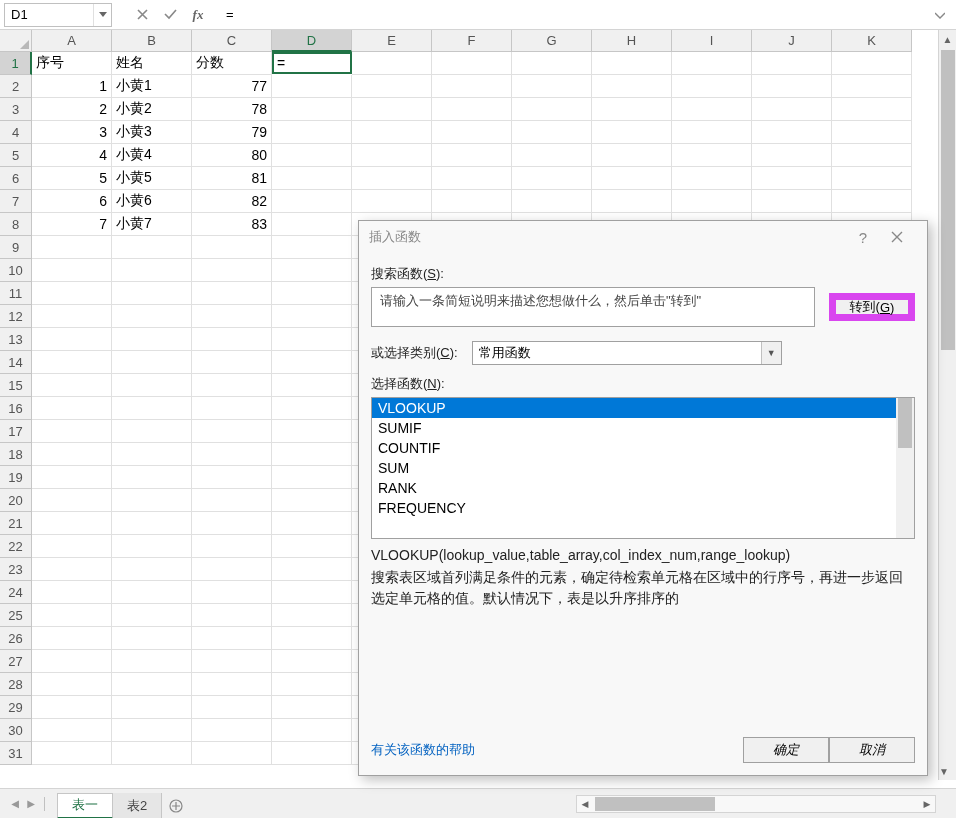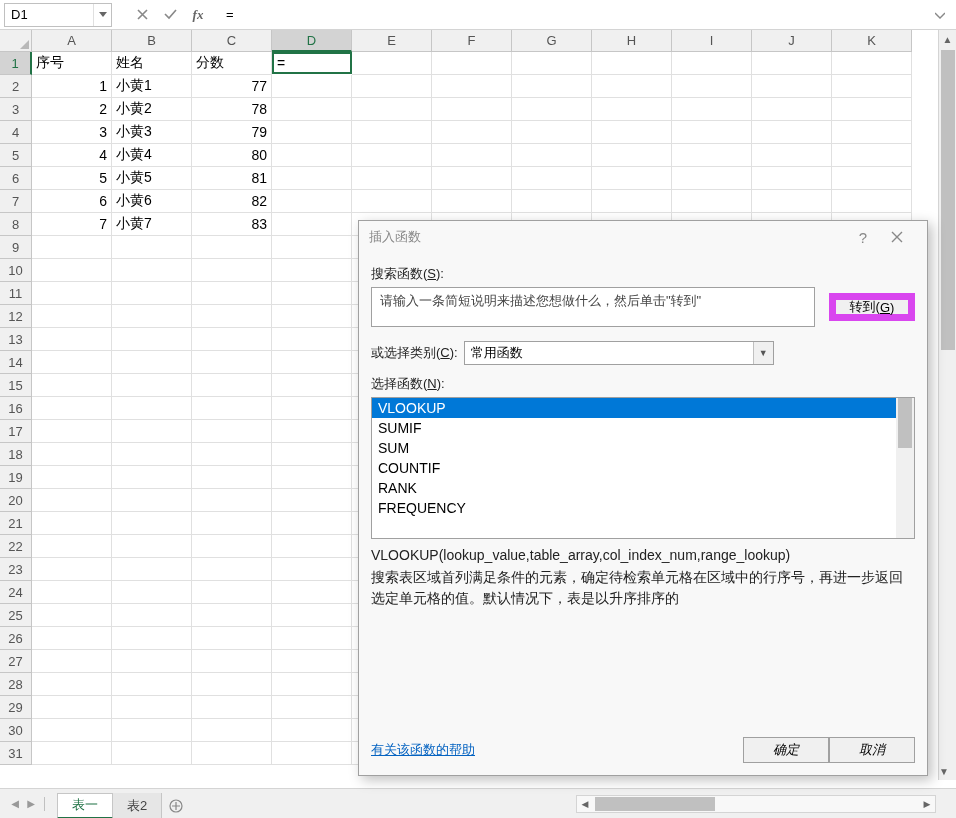--- a/index.html
+++ b/index.html
@@ -55,32 +55,32 @@
 .dlg-title { flex: 1; }
 .dlg-help { width: 28px; text-align: center; color: #888; font-size: 15px; }
 .dlg-close { width: 40px; text-align: center; color: #888; font-size: 15px; }
 .dlg-body { padding: 6px 12px; }
 .dlg-label { font-size: 13px; color: #222; margin: 6px 0 4px 0; }
 .dlg-label u { text-decoration: underline; }
 .search-row { display: flex; gap: 14px; align-items: center; }
 .search-input { flex: 1; height: 40px; border: 1px solid #a0a0a0; background: #fff; padding: 4px 8px; font-size: 13px; color: #444; resize: none; }
 .goto-btn { width: 86px; height: 28px; border: 7px solid #d946ef; background: #f0f0f0; font-size: 13px; display: flex; align-items: center; justify-content: center; }
 .goto-btn u { text-decoration: underline; }
-.cat-row { display: flex; align-items: center; gap: 6px; margin: 14px 0 10px 0; }
+.cat-row { display: flex; align-items: center; gap: 14px; margin: 14px 0 10px 0; }
 .cat-select { width: 310px; height: 24px; border: 1px solid #a0a0a0; background: #fff; display: flex; align-items: center; padding: 0 6px; font-size: 13px; position: relative; }
 .cat-select-arrow { position: absolute; right: 0; top: 0; width: 20px; height: 22px; border-left: 1px solid #c0c0c0; display: flex; align-items: center; justify-content: center; background: #f0f0f0; color:#555; font-size: 9px;}
 .func-list { height: 142px; border: 1px solid #a0a0a0; background: #fff; overflow: hidden; position: relative; }
 .func-item { padding: 1px 6px; font-size: 14px; height: 20px; display: flex; align-items: center; }
 .func-item.selected { background: #0078d7; color: #fff; }
 .func-list-scroll { position: absolute; right: 0; top: 0; width: 18px; height: 100%; background: #f0f0f0; }
 .func-list-scroll-thumb { position: absolute; top: 0; width: 14px; left: 2px; height: 50px; background: #c0c0c0; }
 .func-syntax { margin: 8px 0 4px 0; font-size: 14px; color: #222; }
 .func-desc { font-size: 14px; color: #222; line-height: 1.5; }
 .dlg-footer { position: absolute; bottom: 12px; left: 12px; right: 12px; display: flex; align-items: center; }
-.help-link { color: #0563c1; text-decoration: underline; font-size: 13px; }
+.help-link { color: #0563c1; font-size: 13px; }
 .footer-spacer { flex: 1; }
 .dlg-btn { width: 86px; height: 26px; border: 1px solid #a0a0a0; background: #f0f0f0; font-size: 13px; display: flex; align-items: center; justify-content: center; font-style: italic; }
 </style>
 </head>
 <body>
 
 <div class="formula-bar">
   <div class="name-box">
     <span class="name-box-text">D1</span>
     <span class="name-box-arrow">
@@ -625,22 +625,22 @@
         <span>常用函数</span>
         <span class="cat-select-arrow">▼</span>
       </div>
     </div>
     <div class="dlg-label">
       <span>选择函数(</span><u>N</u><span>):</span>
     </div>
     <div class="func-list" id="func-list">
       <div class="func-item selected">VLOOKUP</div>
         <div class="func-item">SUMIF</div>
+        <div class="func-item">COUNTIF</div>
         <div class="func-item">SUM</div>
-        <div class="func-item">COUNTIF</div>
         <div class="func-item">RANK</div>
         <div class="func-item">FREQUENCY</div>
         <div class="func-list-scroll">
         <div class="func-list-scroll-thumb"></div>
       </div>
     </div>
     <div class="func-syntax">VLOOKUP(lookup_value,table_array,col_index_num,range_lookup)</div>
     <div class="func-desc">搜索表区域首列满足条件的元素，确定待检索单元格在区域中的行序号，再进一步返回选定单元格的值。默认情况下，表是以升序排序的</div>
   </div>
   <div class="dlg-footer">

